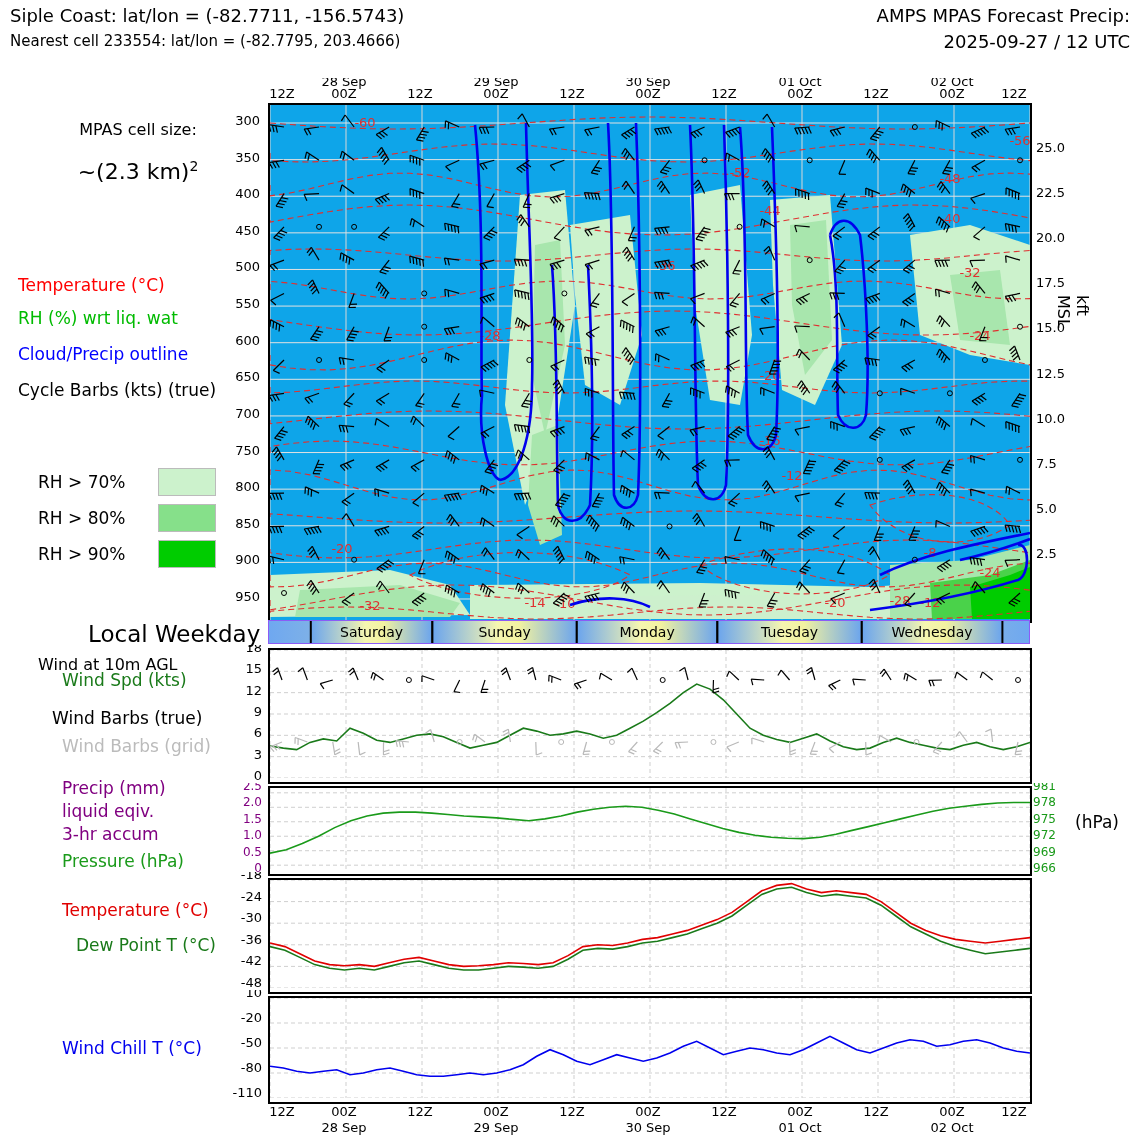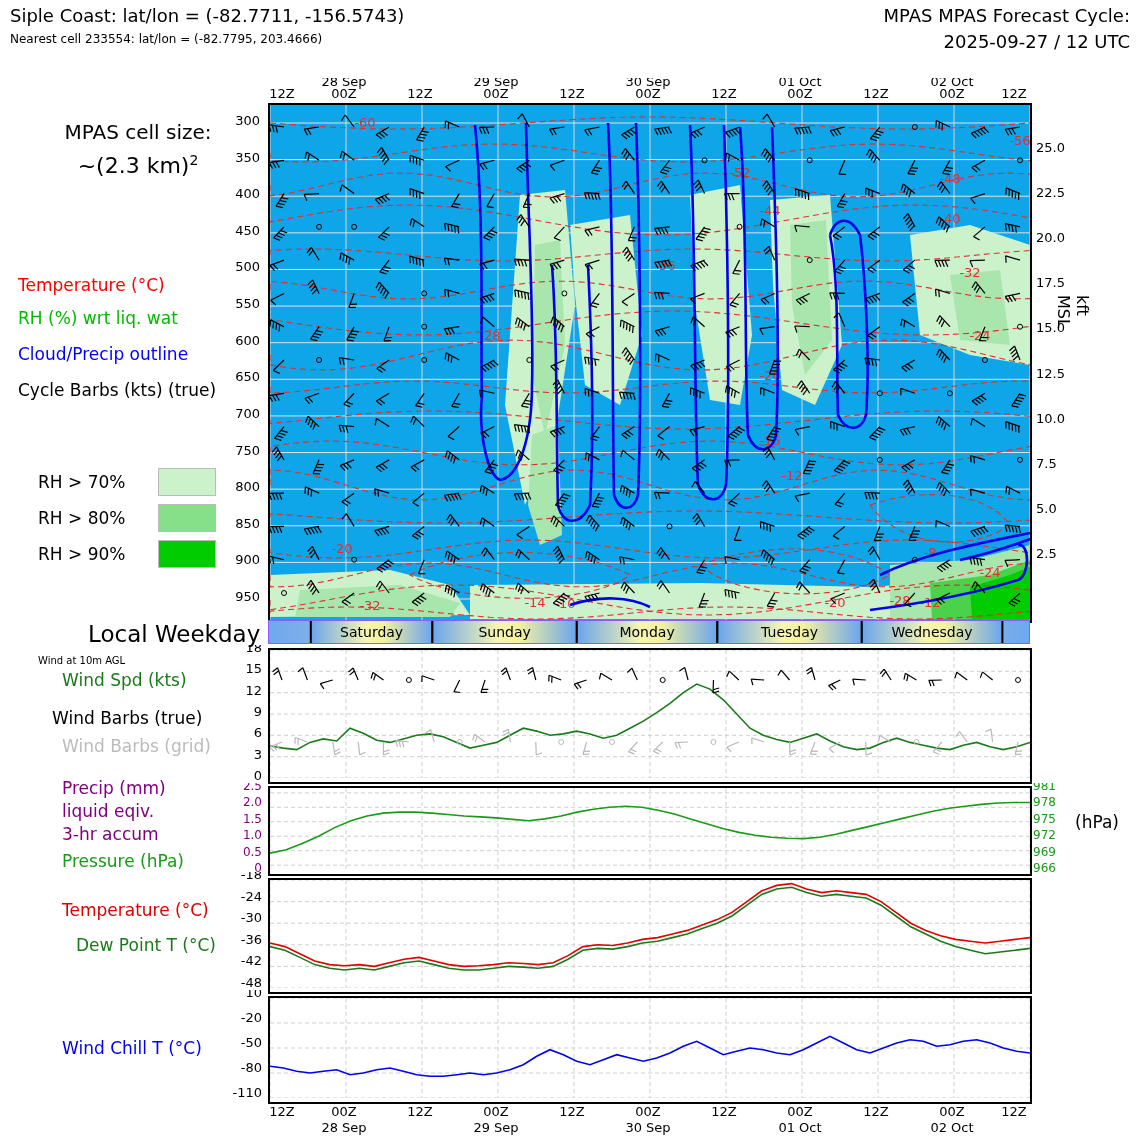--- a/index.html
+++ b/index.html
@@ -1,37 +1,37 @@
 <!DOCTYPE html>
 <html><head>
 <meta charset="utf-8">
 <style>
   html,body{margin:0;padding:0;}
   body{width:1140px;height:1140px;background:#fff;font-family:"DejaVu Sans",sans-serif;color:#000;position:relative;overflow:hidden;}
   .abs{position:absolute;}
   .ttl{font-size:18px;}
-  .sub{font-size:12px;}
+  .sub{font-size:15px;}
   #main-plot{position:absolute;left:268px;top:103px;width:760px;height:516px;border:2px solid #000;background:#0ea5e9;overflow:hidden;}
   .legend-txt{font-size:17px;}
   .panel{position:absolute;border:2px solid #000;background:#fff;overflow:hidden;}
   .swatch{width:56px;height:26px;border:1px solid #bbb;}
   .wkday{position:absolute;left:268px;top:620px;width:760px;height:22px;border:1px solid #8b5cf6;overflow:hidden;}
   svg{display:block;}
-  .smalltxt{font-size:10px;}
+  .smalltxt{font-size:16px;}
 </style>
 </head>
 <body>
 
 <div class="abs ttl" style="left:10px;top:5px;">Siple Coast: lat/lon = (-82.7711, -156.5743)</div>
 <div class="abs sub" style="left:10px;top:32px;">Nearest cell 233554: lat/lon = (-82.7795, 203.4666)</div>
-<div class="abs ttl" style="right:10px;top:5px;text-align:right;">MPAS MPAS Forecast Cycle:</div>
+<div class="abs ttl" style="right:10px;top:5px;text-align:right;">AMPS MPAS Forecast Precip:</div>
 <div class="abs ttl" style="right:10px;top:31px;text-align:right;">2025-09-27 / 12 UTC</div>
 
-<div class="abs" style="left:18px;top:120px;width:240px;text-align:center;font-size:20px;">MPAS cell size:</div>
-<div class="abs" style="left:18px;top:152px;width:240px;text-align:center;font-size:22px;">
+<div class="abs" style="left:18px;top:120px;width:240px;text-align:center;font-size:16px;">MPAS cell size:</div>
+<div class="abs" style="left:18px;top:158px;width:240px;text-align:center;font-size:22px;">
   <span>~(2.3 km)</span><sup style="font-size:14px">2</sup>
 </div>
 
 <div class="abs legend-txt" style="left:18px;top:275px;color:#ff0000;">Temperature (°C)</div>
 <div class="abs legend-txt" style="left:18px;top:308px;color:#00bb00;">RH (%) wrt liq. wat</div>
 <div class="abs legend-txt" style="left:18px;top:344px;color:#0000ff;">Cloud/Precip outline</div>
 <div class="abs legend-txt" style="left:18px;top:380px;color:#000;">Cycle Barbs (kts) (true)</div>
 
 <div class="abs" style="left:38px;top:468px;">
   <div style="display:flex;align-items:center;margin-bottom:8px;">

